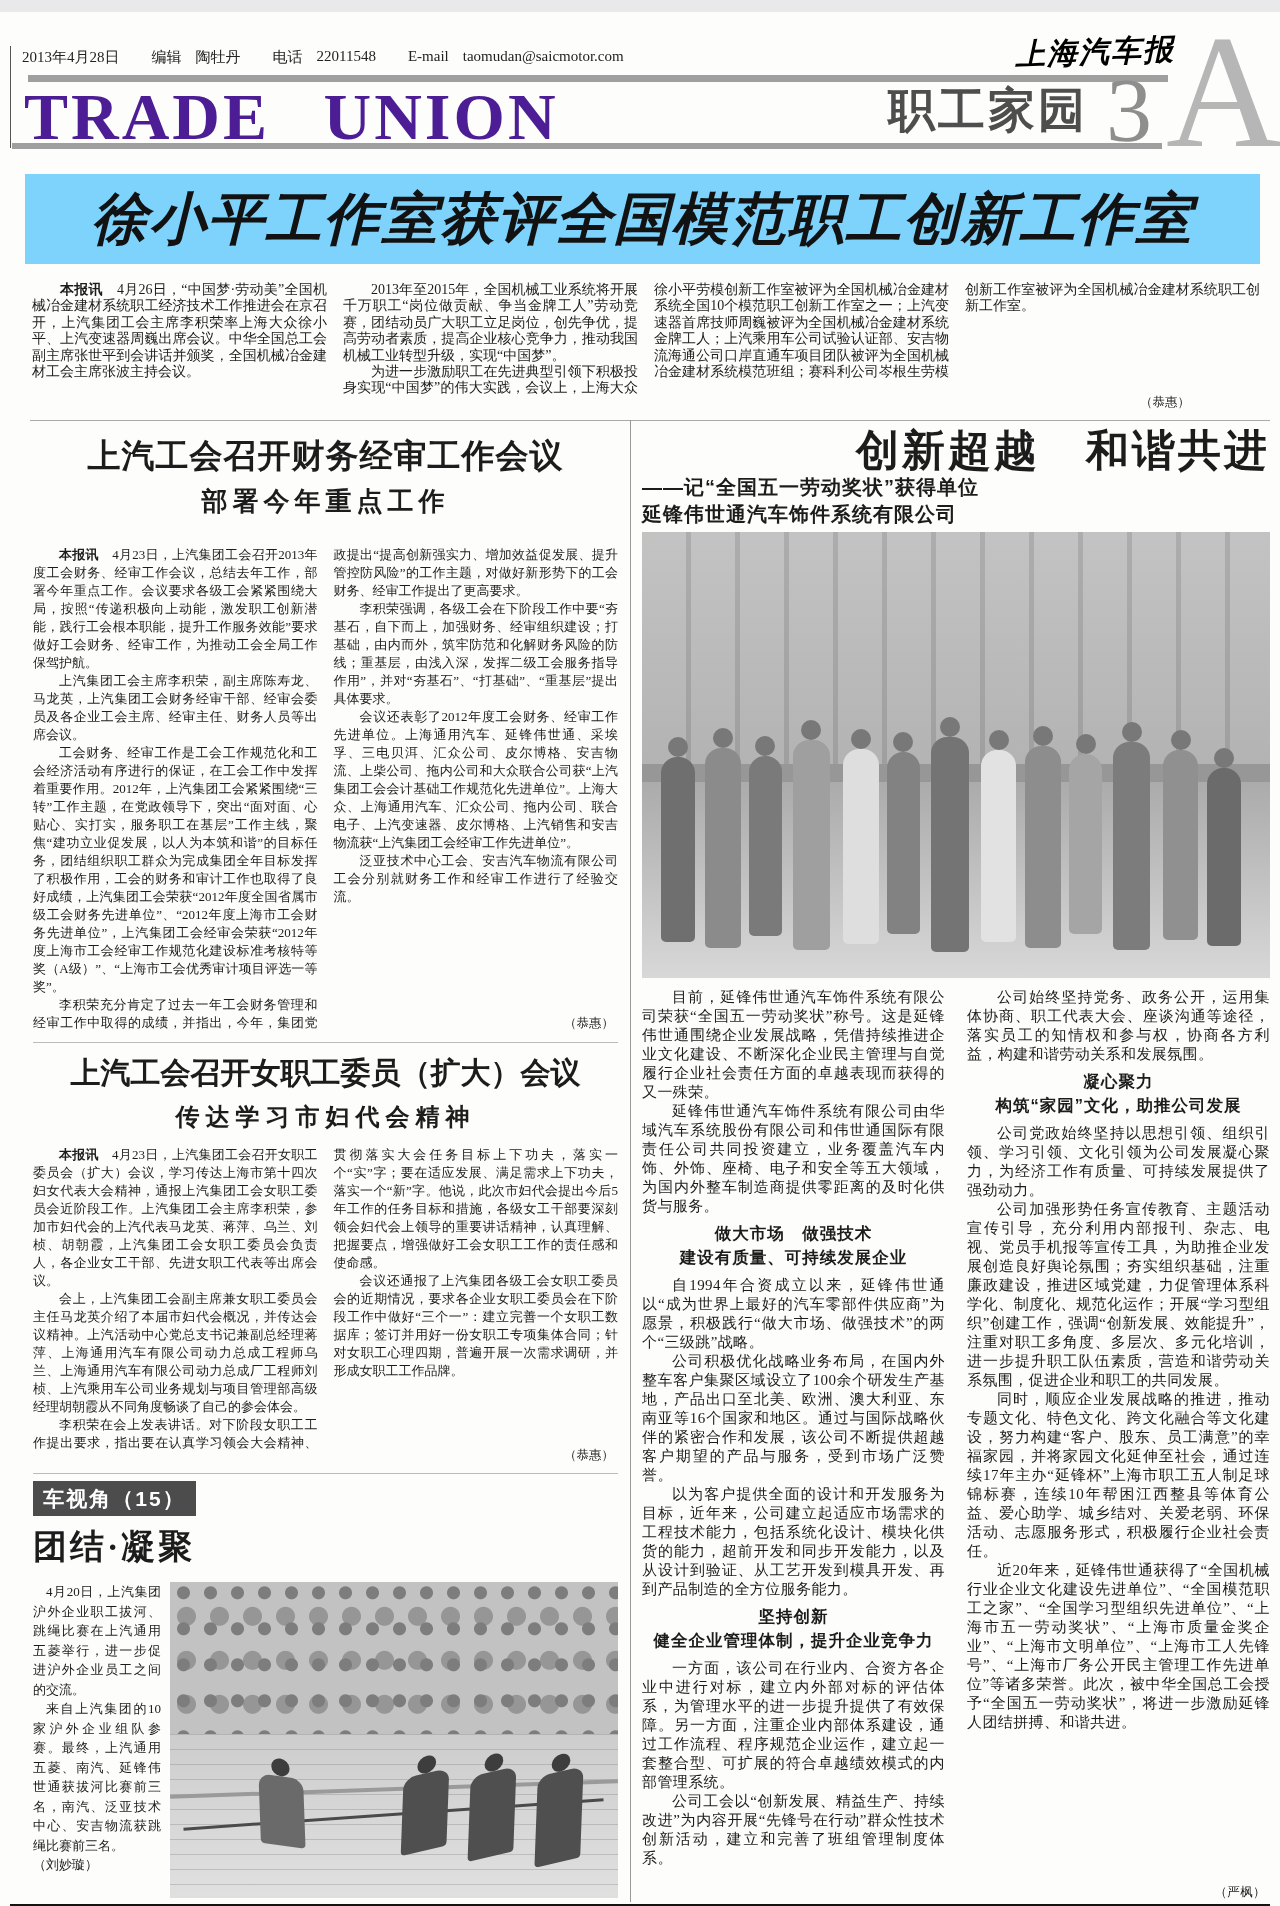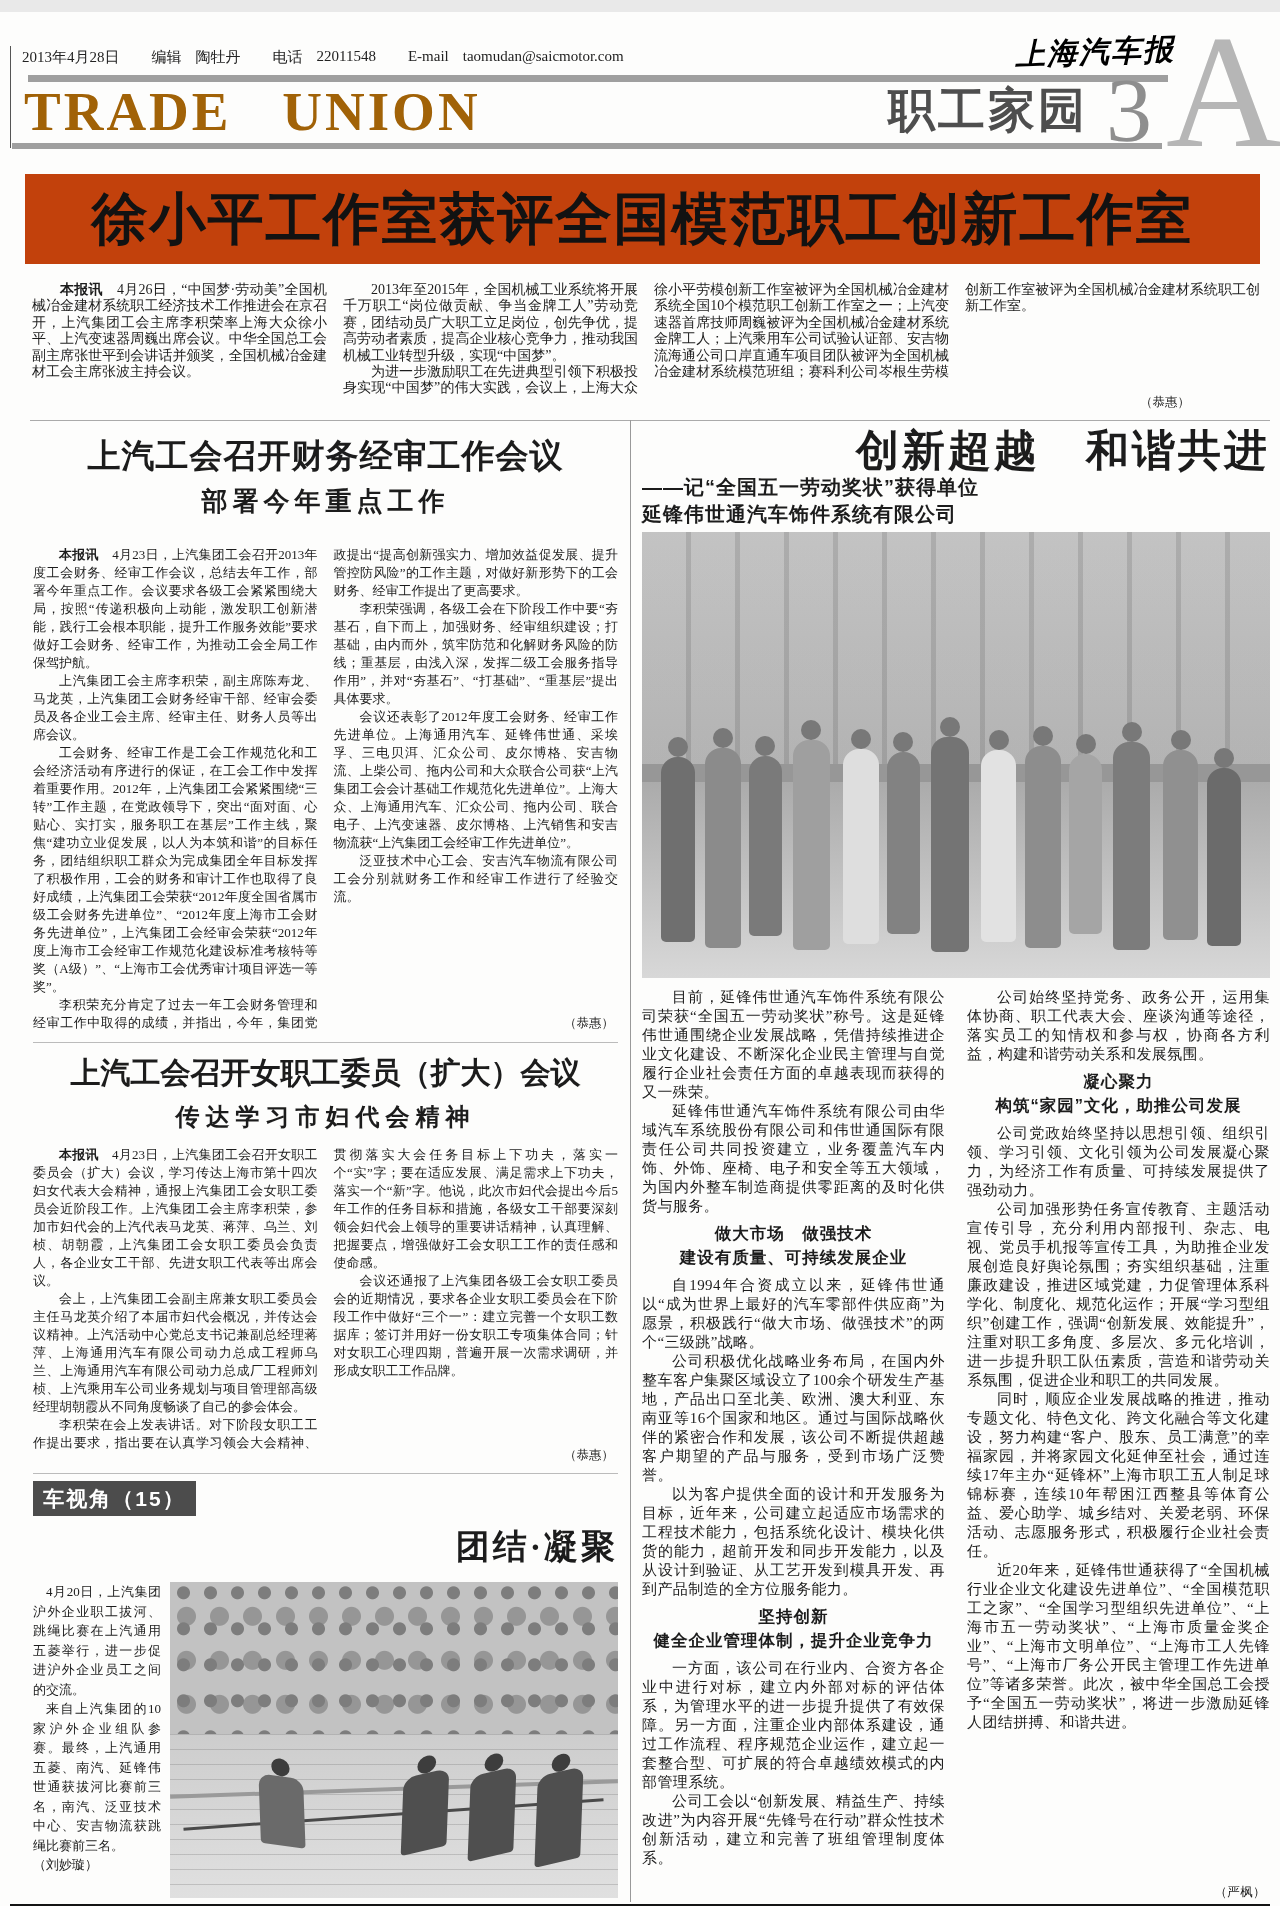--- a/index.html
+++ b/index.html
@@ -7,28 +7,28 @@
         font-family:"Liberation Serif","DejaVu Serif",serif;color:#1c1c1c;}
   .abs{position:absolute;}
   .sans{font-family:"Liberation Sans","DejaVu Sans",sans-serif;}
 
   
   .edge-v{left:10px;top:34px;width:1px;height:102px;background:#555;}
   .dateline{left:22px;top:36px;font-size:15px;color:#222;display:flex;gap:14px;white-space:nowrap;}
   .dateline .grp{margin-right:18px;}
   .logo{left:1015px;top:20px;font-size:30px;font-weight:bold;font-style:italic;letter-spacing:2px;color:#000;transform:rotate(-2deg);}
   .ruleA{left:28px;top:63px;width:1140px;height:7px;background:#9f9f9f;}
-  .trade{left:24px;top:72px;font-size:55px;font-weight:bold;color:#a16207;letter-spacing:3px;word-spacing:34px;line-height:1;}
+  .trade{left:24px;top:72px;font-size:66px;font-weight:bold;color:#4c1d95;letter-spacing:3px;word-spacing:34px;line-height:1;text-decoration:underline;}
   .zgjy{left:888px;top:74px;font-size:47px;font-weight:900;color:#4e4e4e;letter-spacing:3px;line-height:1;}
   .num3{left:1106px;top:52px;font-size:92px;color:#8e8e8e;line-height:1;}
   .numA{left:1166px;top:0px;font-size:160px;color:#b6b6b6;line-height:1;}
   .ruleB{left:12px;top:131px;width:1150px;height:6px;background:#9f9f9f;}
 
   
-  .hlbox{left:25px;top:162px;width:1235px;height:90px;background:#c2410c;}
+  .hlbox{left:25px;top:162px;width:1235px;height:90px;background:#7dd3fc;font-style:italic;}
   .lead-headline{margin:0;font-size:56px;font-weight:900;letter-spacing:2px;text-align:center;line-height:90px;color:#121212;}
   .just p{margin:0;text-indent:2em;text-align:justify;}
   .tag{font-weight:bold;}
   .lead-body{left:32px;top:270px;width:1228px;height:128px;column-count:4;column-gap:16px;column-fill:auto;
              overflow:hidden;font-size:14px;line-height:16.4px;}
   .ruleC{left:30px;top:408px;width:1240px;height:1px;background:#aaa;}
   .vrule{left:630px;top:408px;width:1px;height:1482px;background:#999;}
 
   
   .h-fin{left:33px;top:422px;width:585px;font-size:33px;font-weight:900;letter-spacing:1px;text-align:center;margin:0;}
@@ -37,21 +37,21 @@
             overflow:hidden;font-size:13px;line-height:18px;position:absolute;}
   .ruleL{width:585px;height:1px;background:#bbb;left:33px;}
   .h-wom{left:33px;top:1041px;width:585px;font-size:30px;font-weight:900;text-align:center;margin:0;}
   .h-wom-sub{left:33px;top:1089px;width:585px;font-size:24px;font-weight:bold;letter-spacing:6px;text-align:center;}
   .wom-body{left:33px;top:1134px;width:585px;height:318px;column-count:2;column-gap:16px;column-fill:auto;
             overflow:hidden;font-size:13px;line-height:18px;position:absolute;}
   .byline-abs{position:absolute;right:4px;bottom:0;font-size:12.5px;}
 
   .cv-badge{left:33px;top:1469px;width:163px;height:35px;background:#4c4c4c;color:#fff;
             font-weight:bold;font-size:21px;text-align:center;line-height:35px;letter-spacing:2px;}
-  .h-unity{left:33px;top:1512px;width:585px;font-size:34px;font-weight:900;letter-spacing:3px;text-align:right;margin:0;}
+  .h-unity{left:33px;top:1512px;width:585px;font-size:34px;font-weight:900;letter-spacing:3px;text-align:left;margin:0;}
   .cv-caption{left:33px;top:1570px;width:128px;height:316px;overflow:hidden;font-size:13px;line-height:19.5px;position:absolute;}
   .cv-caption p{text-indent:1em;}
   .cv-byline{margin-top:4px;text-align:right;text-indent:0 !important;}
 
   
   .h-feat{left:642px;top:410px;width:628px;font-size:43px;font-weight:900;letter-spacing:3px;text-align:right;margin:0;}
   .h-feat-sub{width:628px;font-size:20px;font-weight:bold;text-align:left;letter-spacing:1px;line-height:1.3;}
   .feat-body{left:642px;top:976px;width:628px;height:914px;column-count:2;column-gap:22px;column-fill:auto;
              overflow:hidden;font-size:15px;line-height:19px;letter-spacing:.4px;position:absolute;}
   .fsub{text-align:center;font-family:"Liberation Sans","DejaVu Sans",sans-serif;font-weight:bold;

